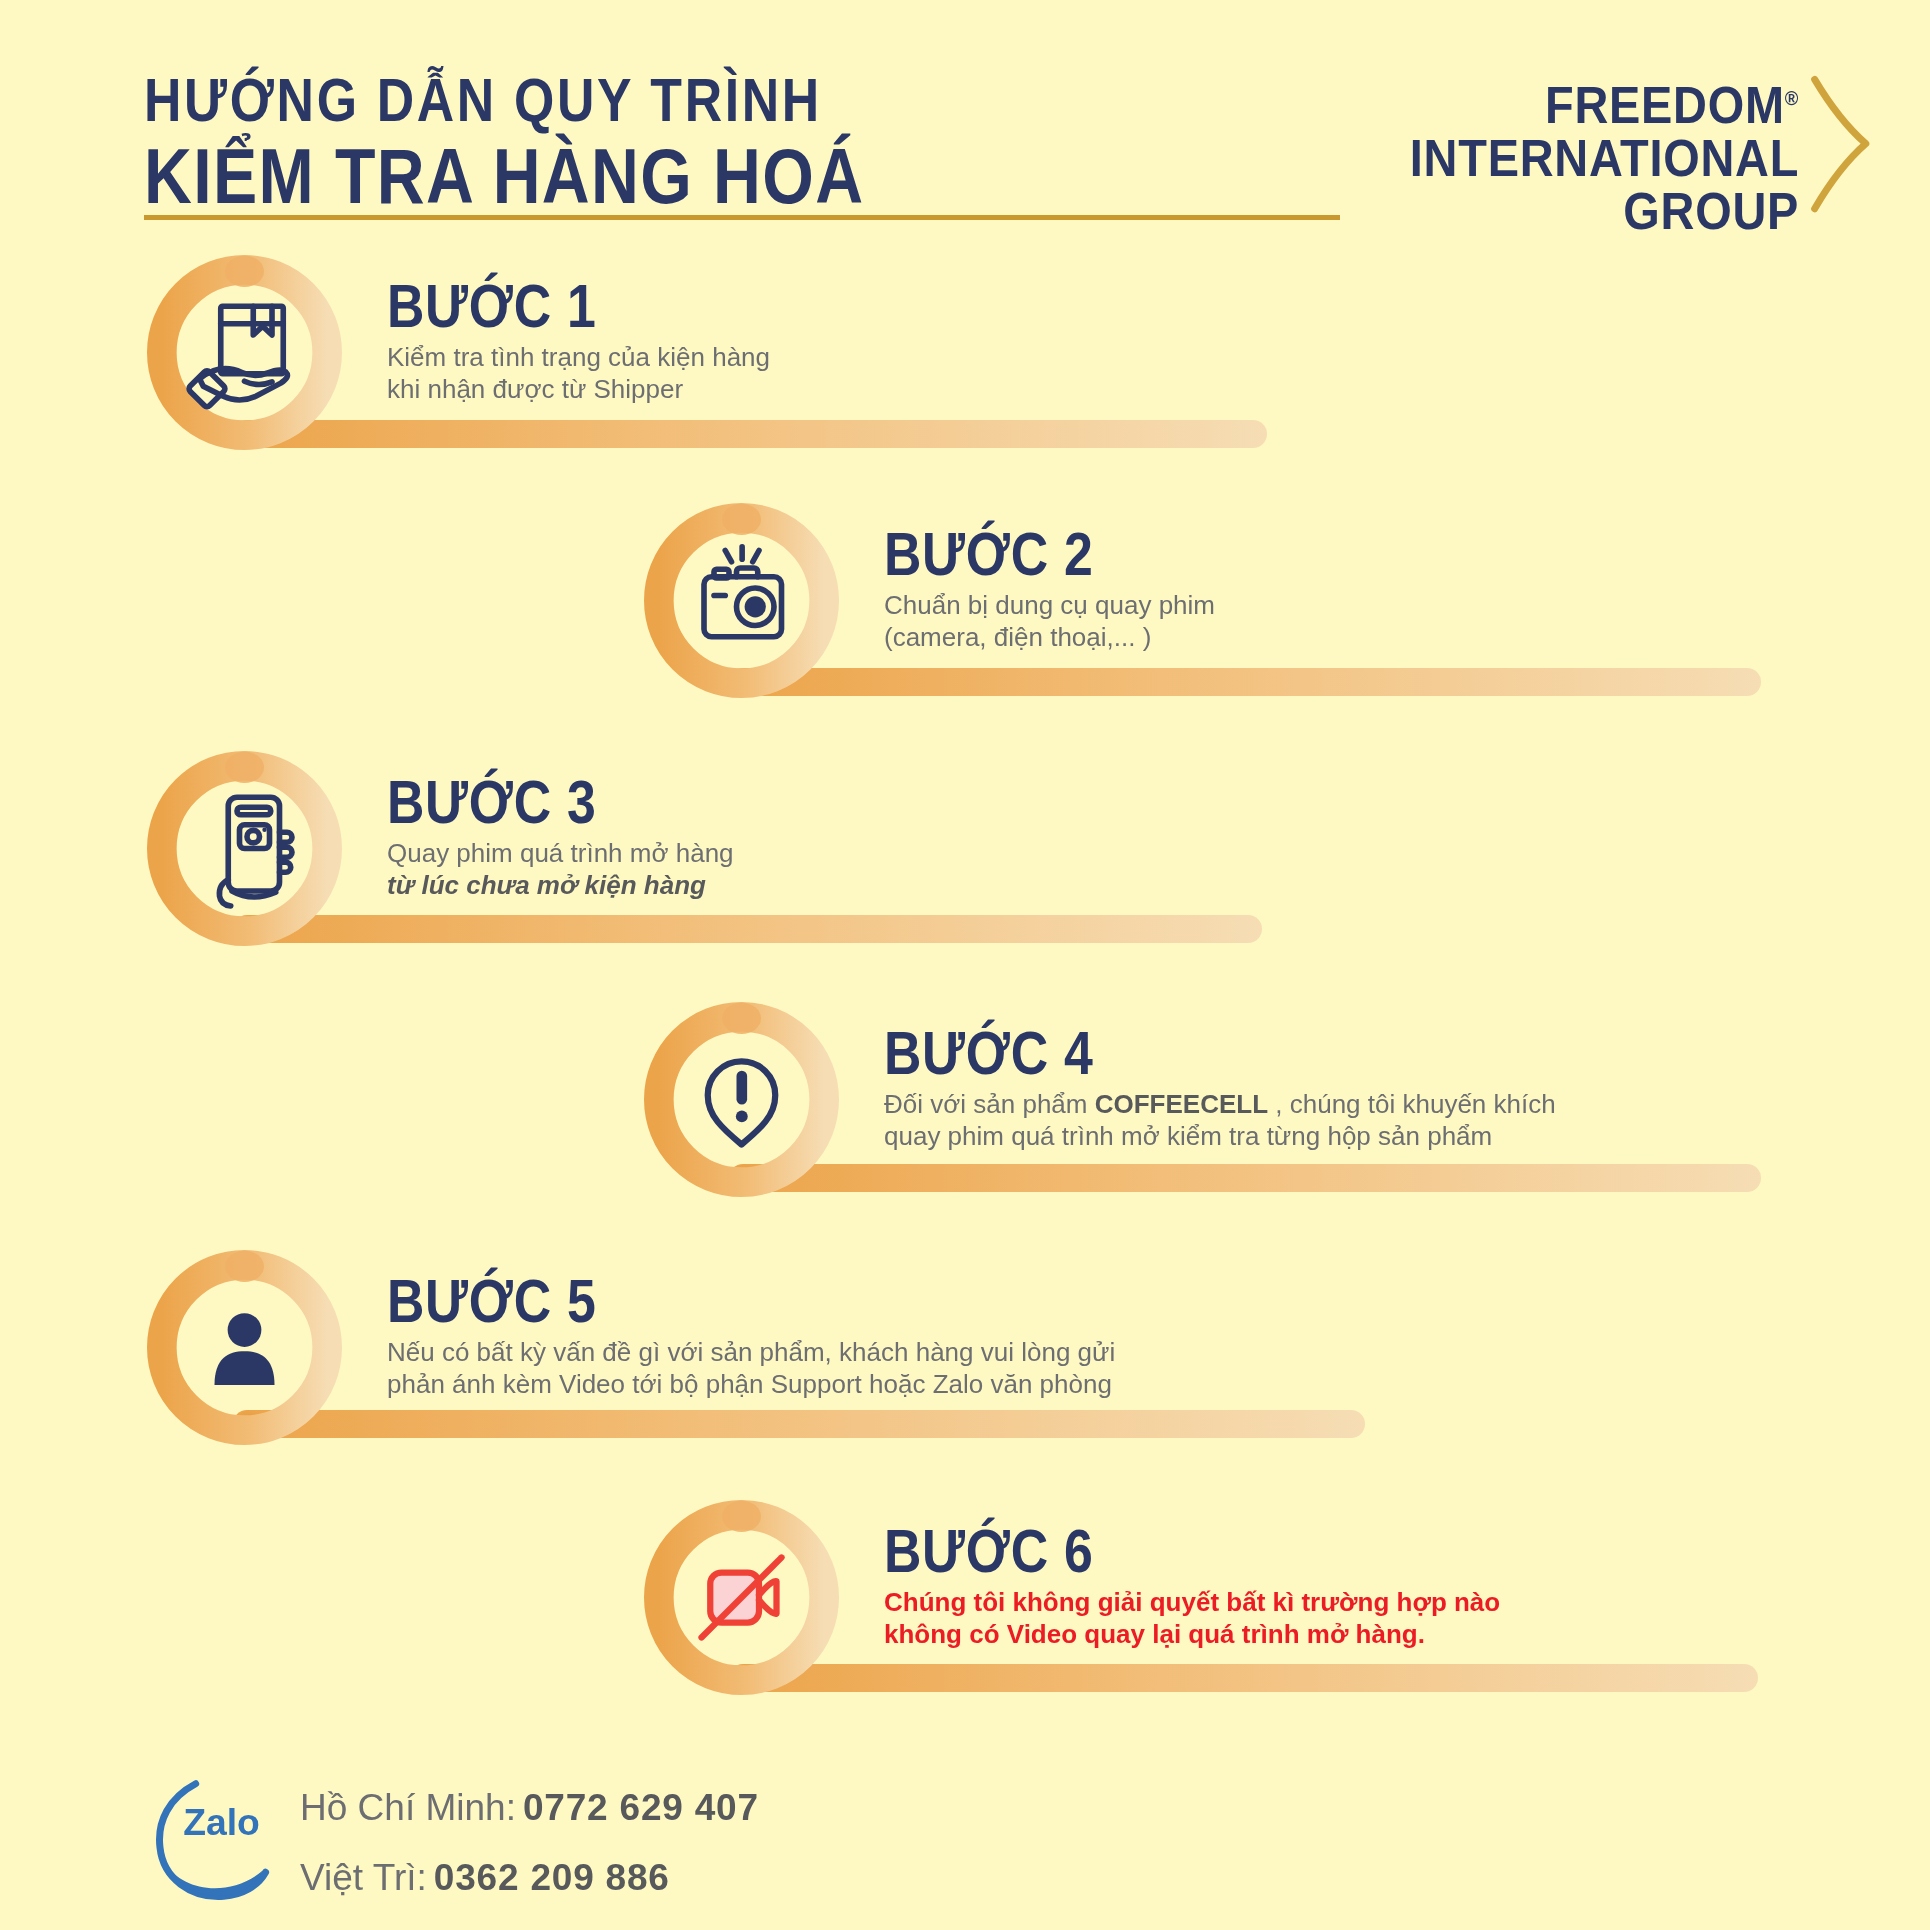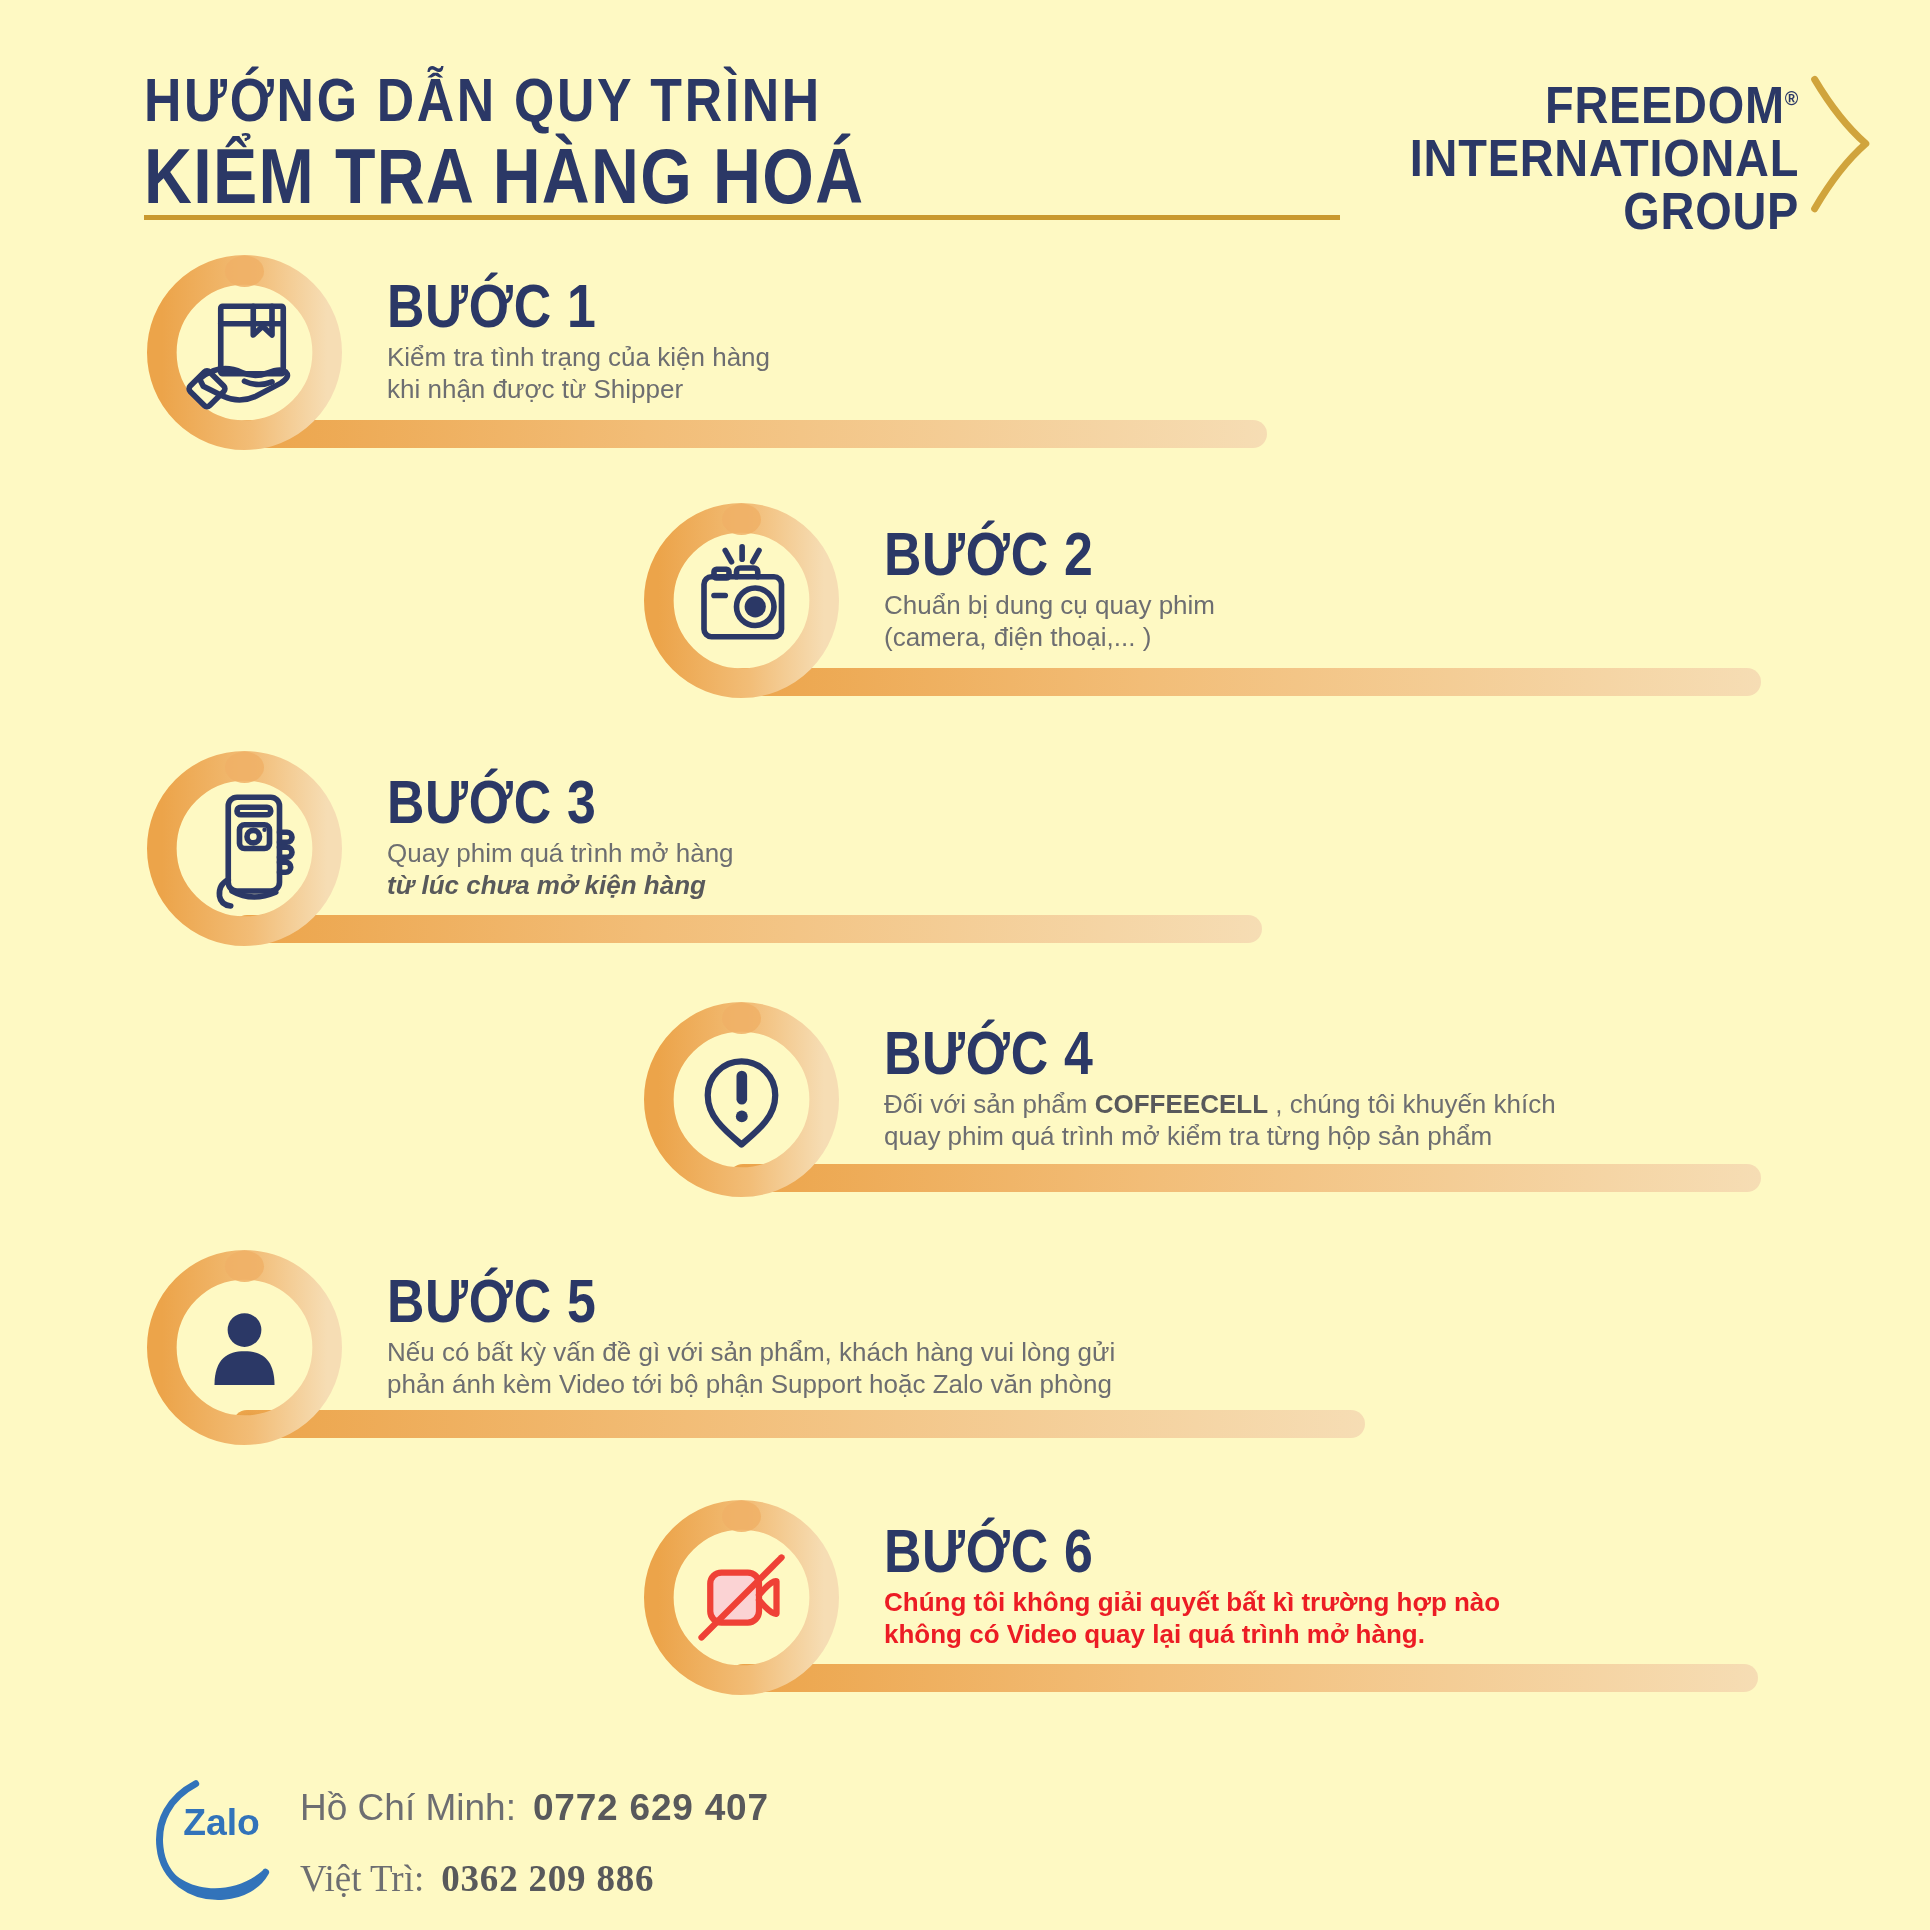--- a/index.html
+++ b/index.html
@@ -52,21 +52,21 @@
   }
   .step-desc{
     position:absolute;font-size:26px;line-height:1.24;color:var(--gray);white-space:nowrap;
   }
   .step-desc .seg-bold{font-weight:bold;color:var(--dark-gray);}
   .step-desc .seg-italic{font-style:italic;margin-top:32px;}
   .step-desc--danger{color:var(--red);font-weight:bold;}
   
   .zalo-logo{position:absolute;left:146px;top:1776px;color:var(--zalo-blue);}
   .contact-row{
-    position:absolute;left:300px;display:flex;align-items:baseline;gap:17px;white-space:nowrap;
+    position:absolute;left:300px;display:flex;align-items:baseline;gap:7px;white-space:nowrap;
   }
   .contact-label{font-size:37px;color:var(--gray);}
   .contact-number{font-size:37px;font-weight:bold;color:var(--dark-gray);letter-spacing:0.8px;}
 </style>
 </head>
 <body>
 
 <div class="canvas">
 
   <svg width="0" height="0" style="position:absolute" aria-hidden="true">
@@ -217,19 +217,19 @@
 
   <svg class="zalo-logo" width="132" height="132" viewBox="0 0 170 170">
     <path d="M64 10 C30 28 14 58 18 92 C22 132 58 158 100 155 C124 153 144 142 154 124" fill="none" stroke="currentColor" stroke-width="9" stroke-linecap="round"></path>
     <path d="M26 112 C44 148 108 158 150 122 C128 166 52 168 26 112 Z" fill="currentColor"></path>
     <text x="48" y="76" font-size="48" font-weight="bold" fill="currentColor">Zalo</text>
   </svg>
   <div class="contact-row" style="top:1787px;">
     <span class="contact-label">Hồ Chí Minh:</span>
     <span class="contact-number">0772 629 407</span>
   </div>
-  <div class="contact-row" style="top:1857px;font-family:Liberation Serif, serif;">
+  <div class="contact-row" style="top:1857px;">
     <span class="contact-label">Việt Trì:</span>
     <span class="contact-number">0362 209 886</span>
   </div>
 
 </div>
 
 
 </body></html>

